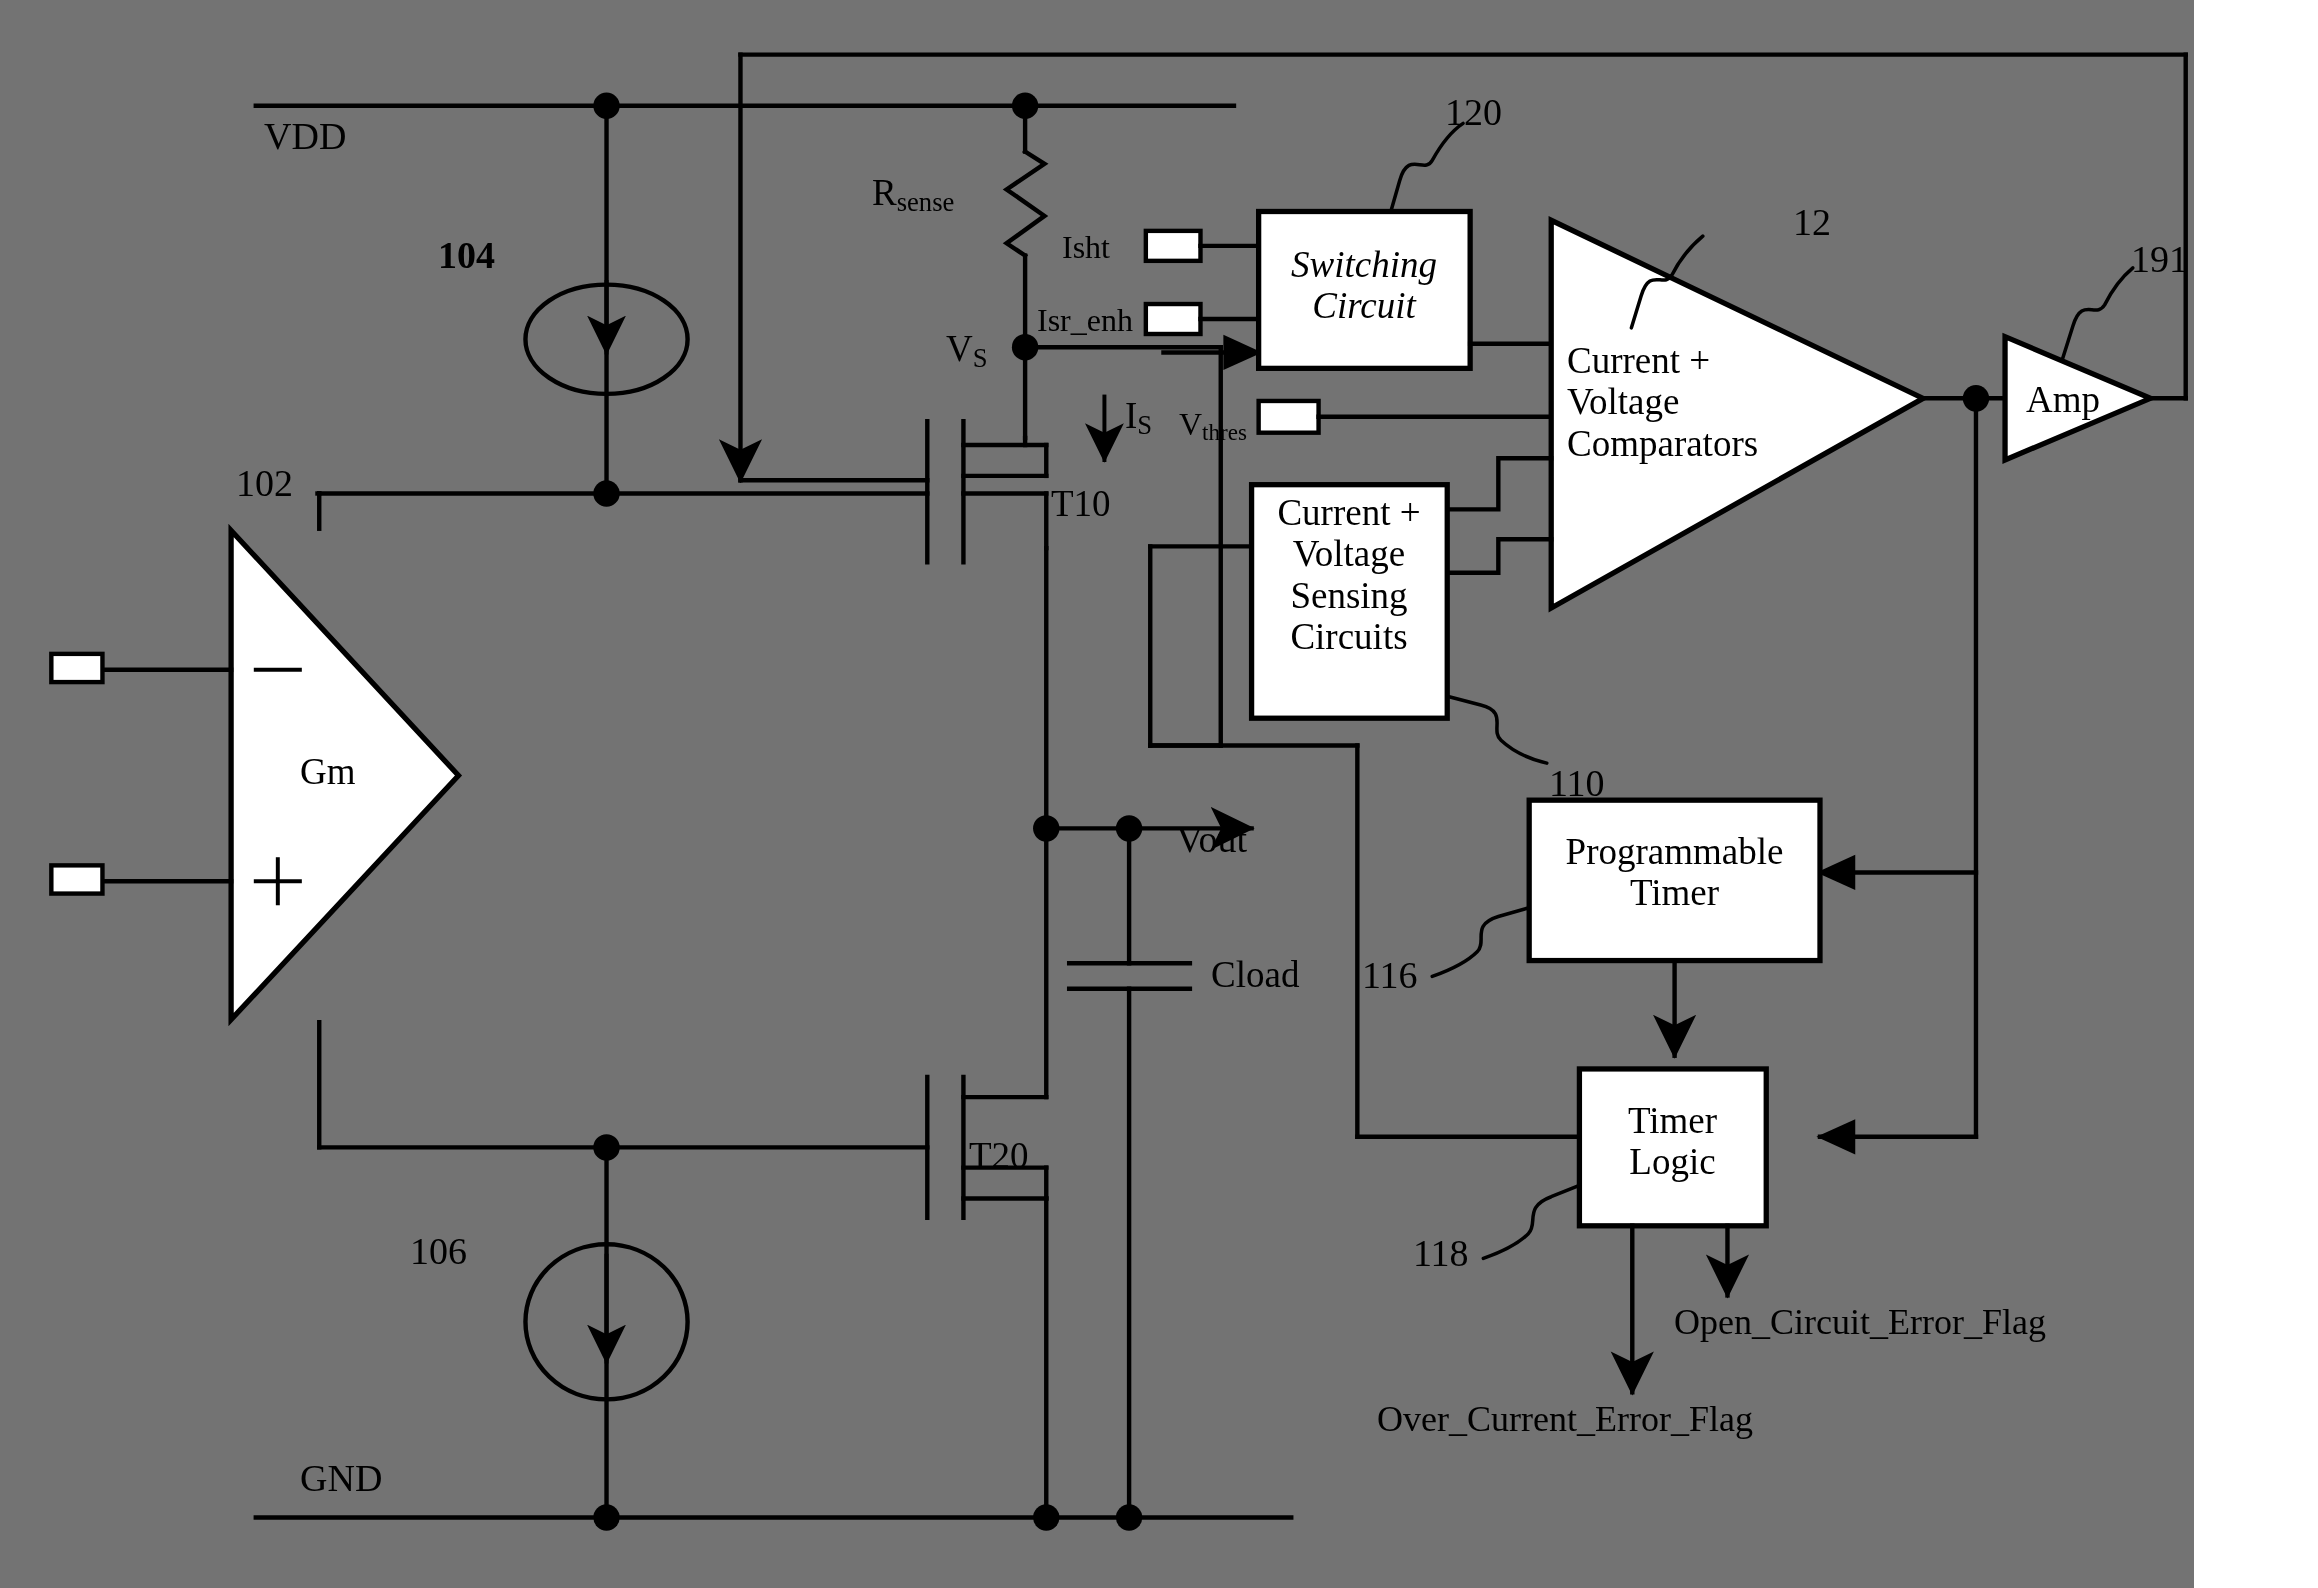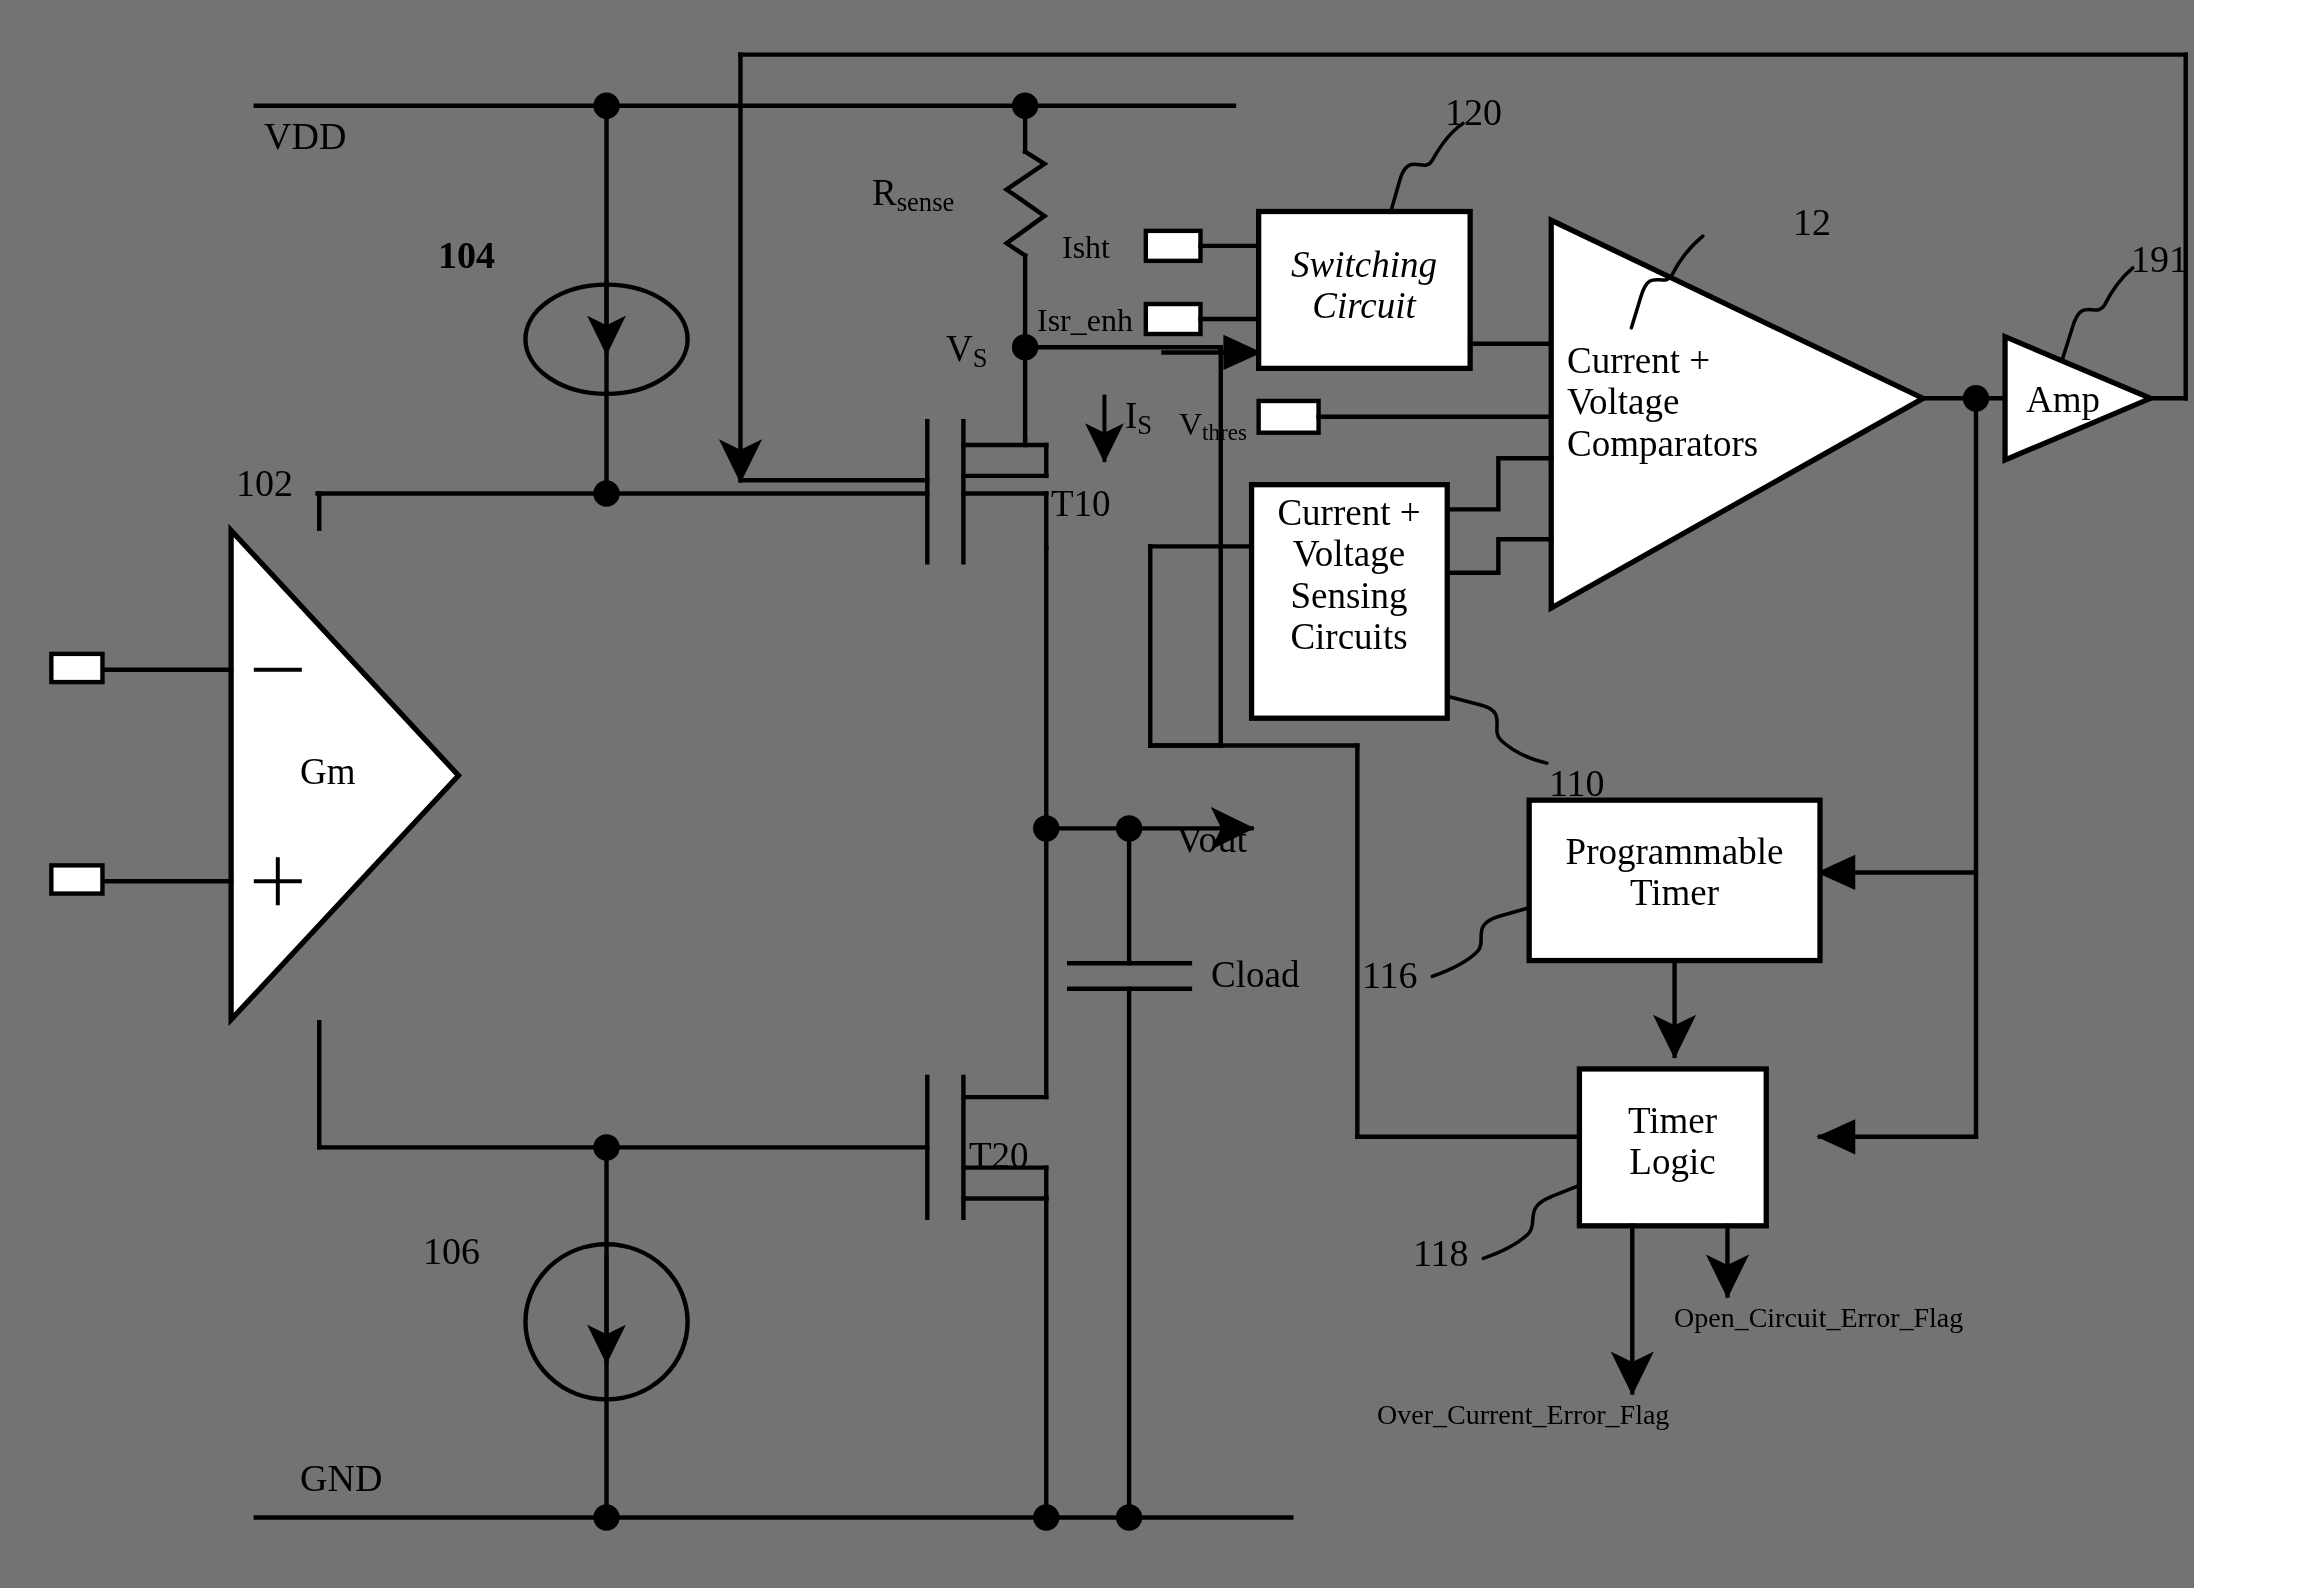--- a/index.html
+++ b/index.html
@@ -68,21 +68,21 @@
     font-family: "Liberation Serif", "DejaVu Serif", serif;
     white-space: nowrap;
     line-height: 1;
     user-select: none;
   }
   .lbl-ref { font-size: 38px; }
   .lbl-net { font-size: 38px; }
   .lbl-blk { font-size: 37px; text-align: center; line-height: 1.12; }
   .lbl-pin { font-size: 32px; }
   .lbl-dev { font-size: 37px; }
-  .lbl-flag { font-size: 28px; }
+  .lbl-flag { font-size: 36px; }
   .sub {
     font-size: 0.72em;
     vertical-align: -0.22em;
   }
 </style>
 </head>
 <body>
 
 <div id="canvas">
 
@@ -401,18 +401,18 @@
   </div>
 
   <div class="lbl lbl-ref" style="left:1413px; top:1234px;">118</div>
 
   <div class="lbl lbl-flag" style="left:1674px; top:1304px;">Open_Circuit_Error_Flag</div>
 
   <div class="lbl lbl-flag" style="left:1377px; top:1401px;">Over_Current_Error_Flag</div>
 
   <div class="lbl lbl-dev" style="left:969px; top:1137px;">T20</div>
 
-  <div class="lbl lbl-ref" style="left:423px; top:1232px;text-align:right;">106</div>
+  <div class="lbl lbl-ref" style="left:410px; top:1232px;text-align:right;">106</div>
 
   <div class="lbl lbl-net" style="left:300px; top:1459px;">GND</div>
 
 </div>
 
 
 </body></html>

